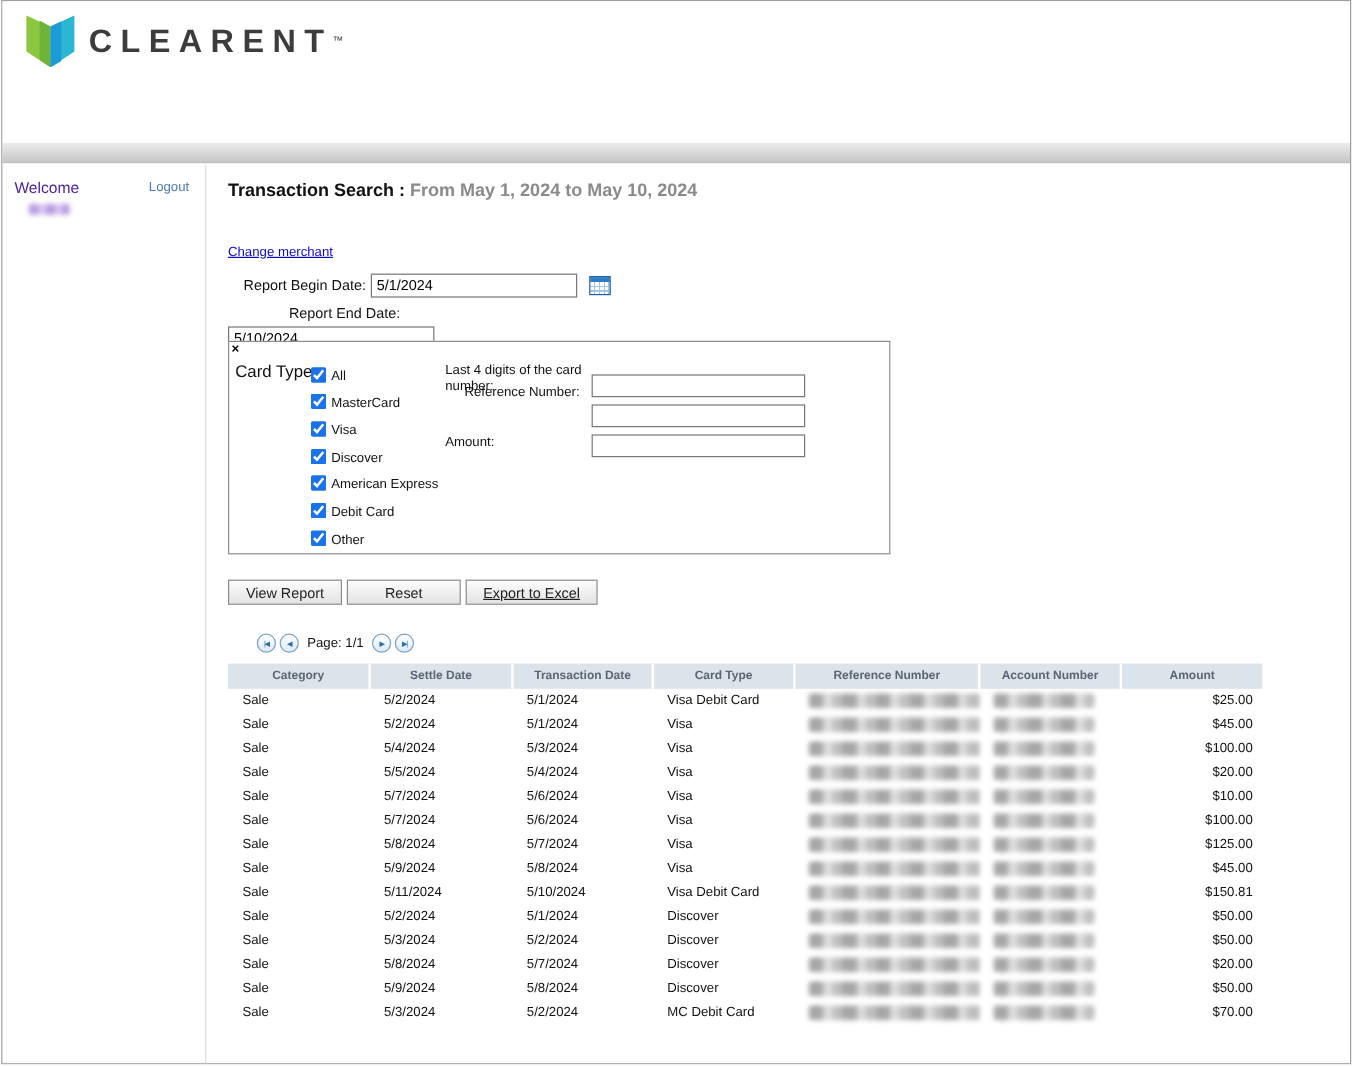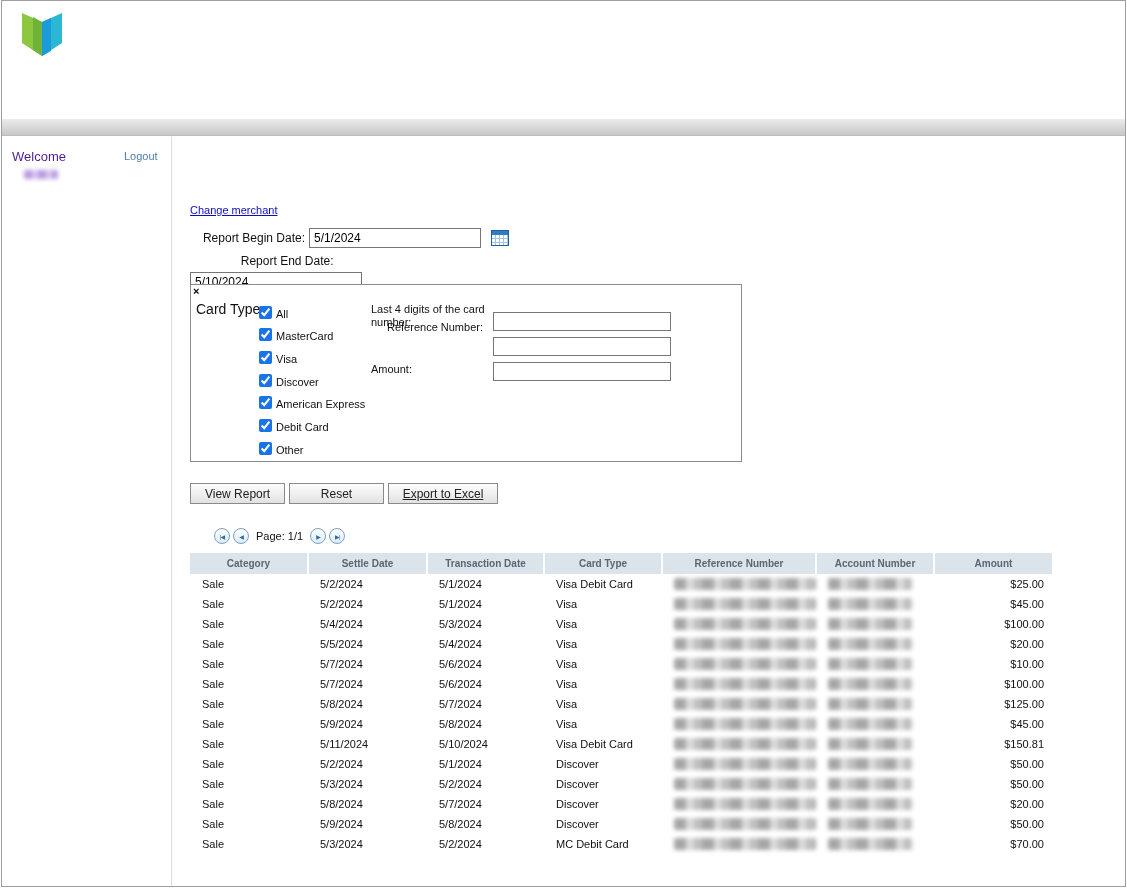--- a/index.html
+++ b/index.html
@@ -110,33 +110,40 @@
 <div class="page">
 
   <div class="top-header">
     <div class="brand">
       <svg width="44" height="46" viewBox="0 0 44 46">
         <polygon points="2,2 22,11 22,45 2,32" fill="#8dc63f"></polygon>
         <polygon points="42,2 22,11 22,45 42,32" fill="#29b7d3"></polygon>
         <polygon points="22,11 31,7 31,40 22,45" fill="#1b9bd7"></polygon>
         <polygon points="13,6 22,11 22,45 13,39" fill="#6fb33a"></polygon>
       </svg>
+      <div>
+        <span class="brand-text">CLEARENT</span><span class="brand-tm">™</span>
+      </div>
     </div>
   </div>
 
   <div class="gray-bar"></div>
 
   <div class="sidebar">
     <span class="welcome">Welcome</span>
     <a class="logout">Logout</a>
     <div class="user-chip"></div>
   </div>
 
   <div class="main">
 
+    <div class="title-line">
+      <span class="title-main">Transaction Search :</span>
+      <span class="title-range">From May 1, 2024 to May 10, 2024</span>
+    </div>
 
 
     <a class="change-merchant">Change merchant</a>
 
     <div class="date-row begin">
       <span class="date-label">Report Begin Date:</span>
       <input class="text-input date-input" type="text" value="5/1/2024" style="">
       <span class="cal-icon"></span>
     </div>
 

